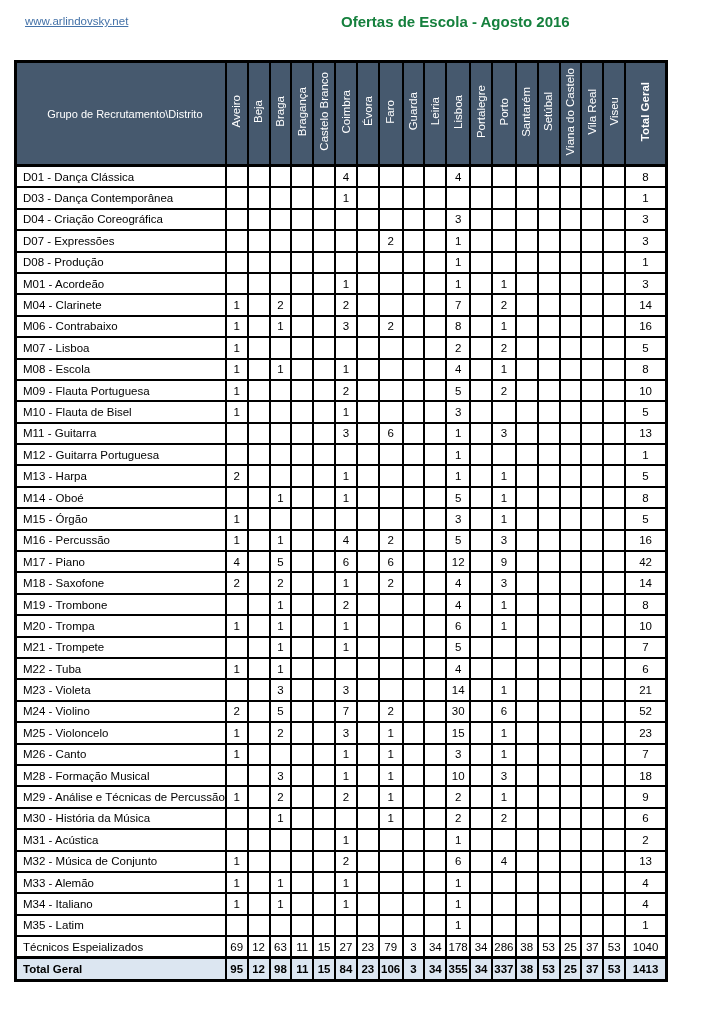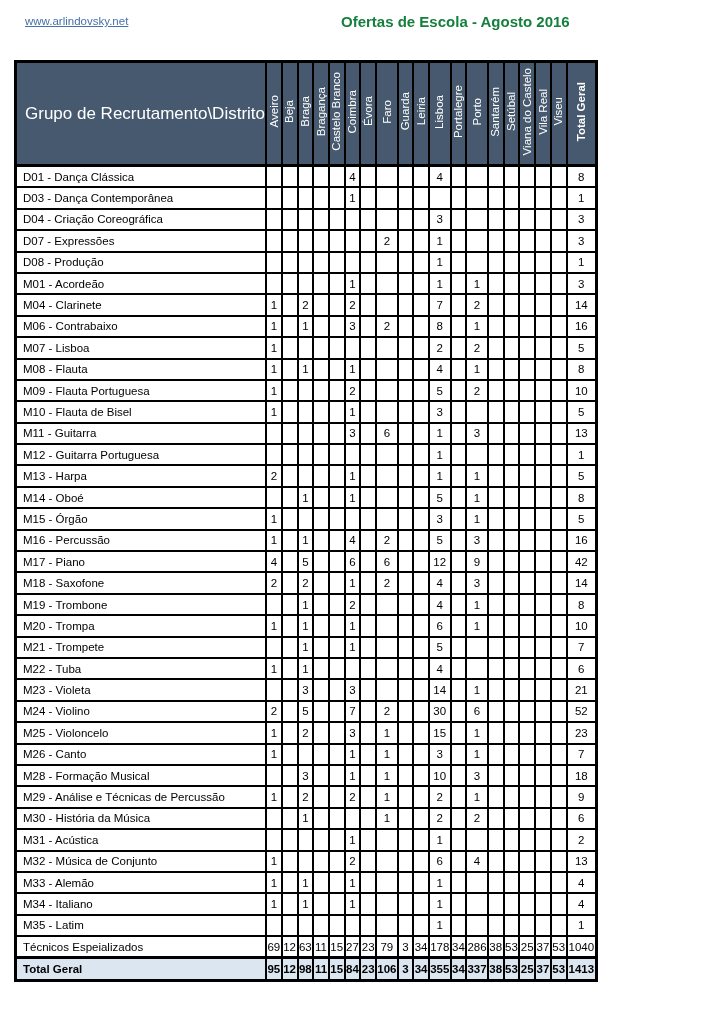--- a/index.html
+++ b/index.html
@@ -3,21 +3,21 @@
 <meta charset="utf-8">
 <style>
   html, body {
     margin: 0;
     padding: 0;
     background: #ffffff;
     font-family: "Liberation Sans", sans-serif;
   }
   .page {
     position: relative;
-    width: 598px;
+    width: 668px;
     height: 1024px;
     background: #ffffff;
     overflow: hidden;
   }
   .site-link {
     position: absolute;
     left: 25px;
     top: 15px;
     font-size: 11.5px;
     color: #4472A8;
@@ -49,23 +49,23 @@
   thead th {
     background: #46596E;
     color: #ffffff;
     font-weight: normal;
     height: 101px;
     vertical-align: middle;
     text-align: center;
     border-bottom: 3px solid #000000 !important;
   }
   thead th.corner {
-    text-align: left;
+    text-align: center;
     padding-left: 8px;
-    font-size: 17px;
+    font-size: 11px;
     white-space: nowrap;
   }
   thead th .vert {
     display: inline-block;
     writing-mode: vertical-rl;
     transform: rotate(180deg);
     font-size: 11.5px;
     line-height: 1.1;
     white-space: nowrap;
     max-height: 97px;
@@ -338,21 +338,21 @@
           <td></td>
           <td>2</td>
           <td></td>
           <td></td>
           <td></td>
           <td></td>
           <td></td>
           <td>5</td>
         </tr>
         <tr>
-          <td class="label">M08 - Flauta</td>
+          <td class="label">M08 - Escola</td>
           <td>1</td>
           <td></td>
           <td>1</td>
           <td></td>
           <td></td>
           <td>1</td>
           <td></td>
           <td></td>
           <td></td>
           <td></td>

